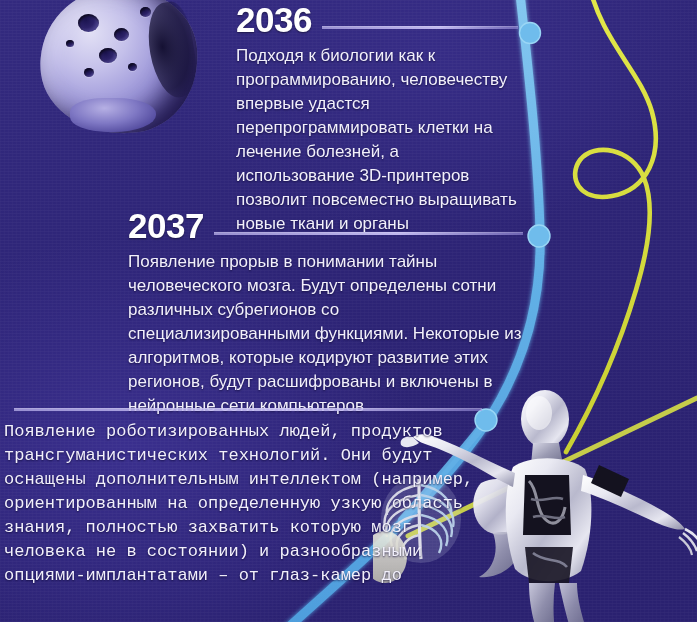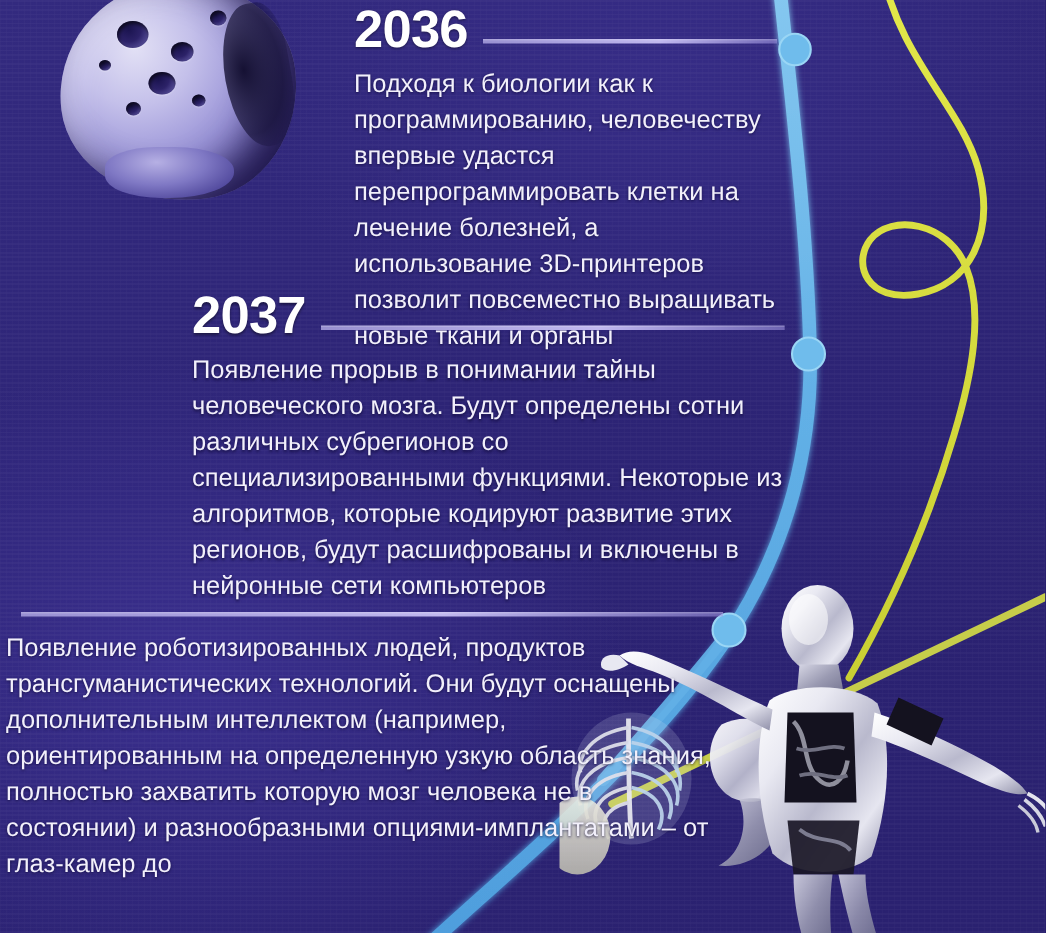--- a/index.html
+++ b/index.html
@@ -130,24 +130,24 @@
   }
   .body-text {
     color: #f2f0fb;
     font-size: 17px;
     line-height: 24px;
     margin-top: 7px;
     text-shadow: 0 1px 2px rgba(14,8,54,.75);
   }
 
   #entry-2036 { left: 236px; top: 2px;   width: 282px; }
-  #entry-2037 { left: 128px; top: 193px; width: 395px; }
+  #entry-2037 { left: 128px; top: 208px; width: 395px; }
   #entry-2038 { left: 4px;   top: 392px; width: 478px; }
 
-  #entry-2038 .body-text { margin-top: 9px; }
+  #entry-2038 .body-text { margin-top: 9px; font-family: Liberation Mono, monospace; }
 </style>
 </head>
 <body>
 
 <div id="infographic">
 
   <div class="noise"></div>
 
   <div class="asteroid-wrap">
     <div class="asteroid-body"></div>

